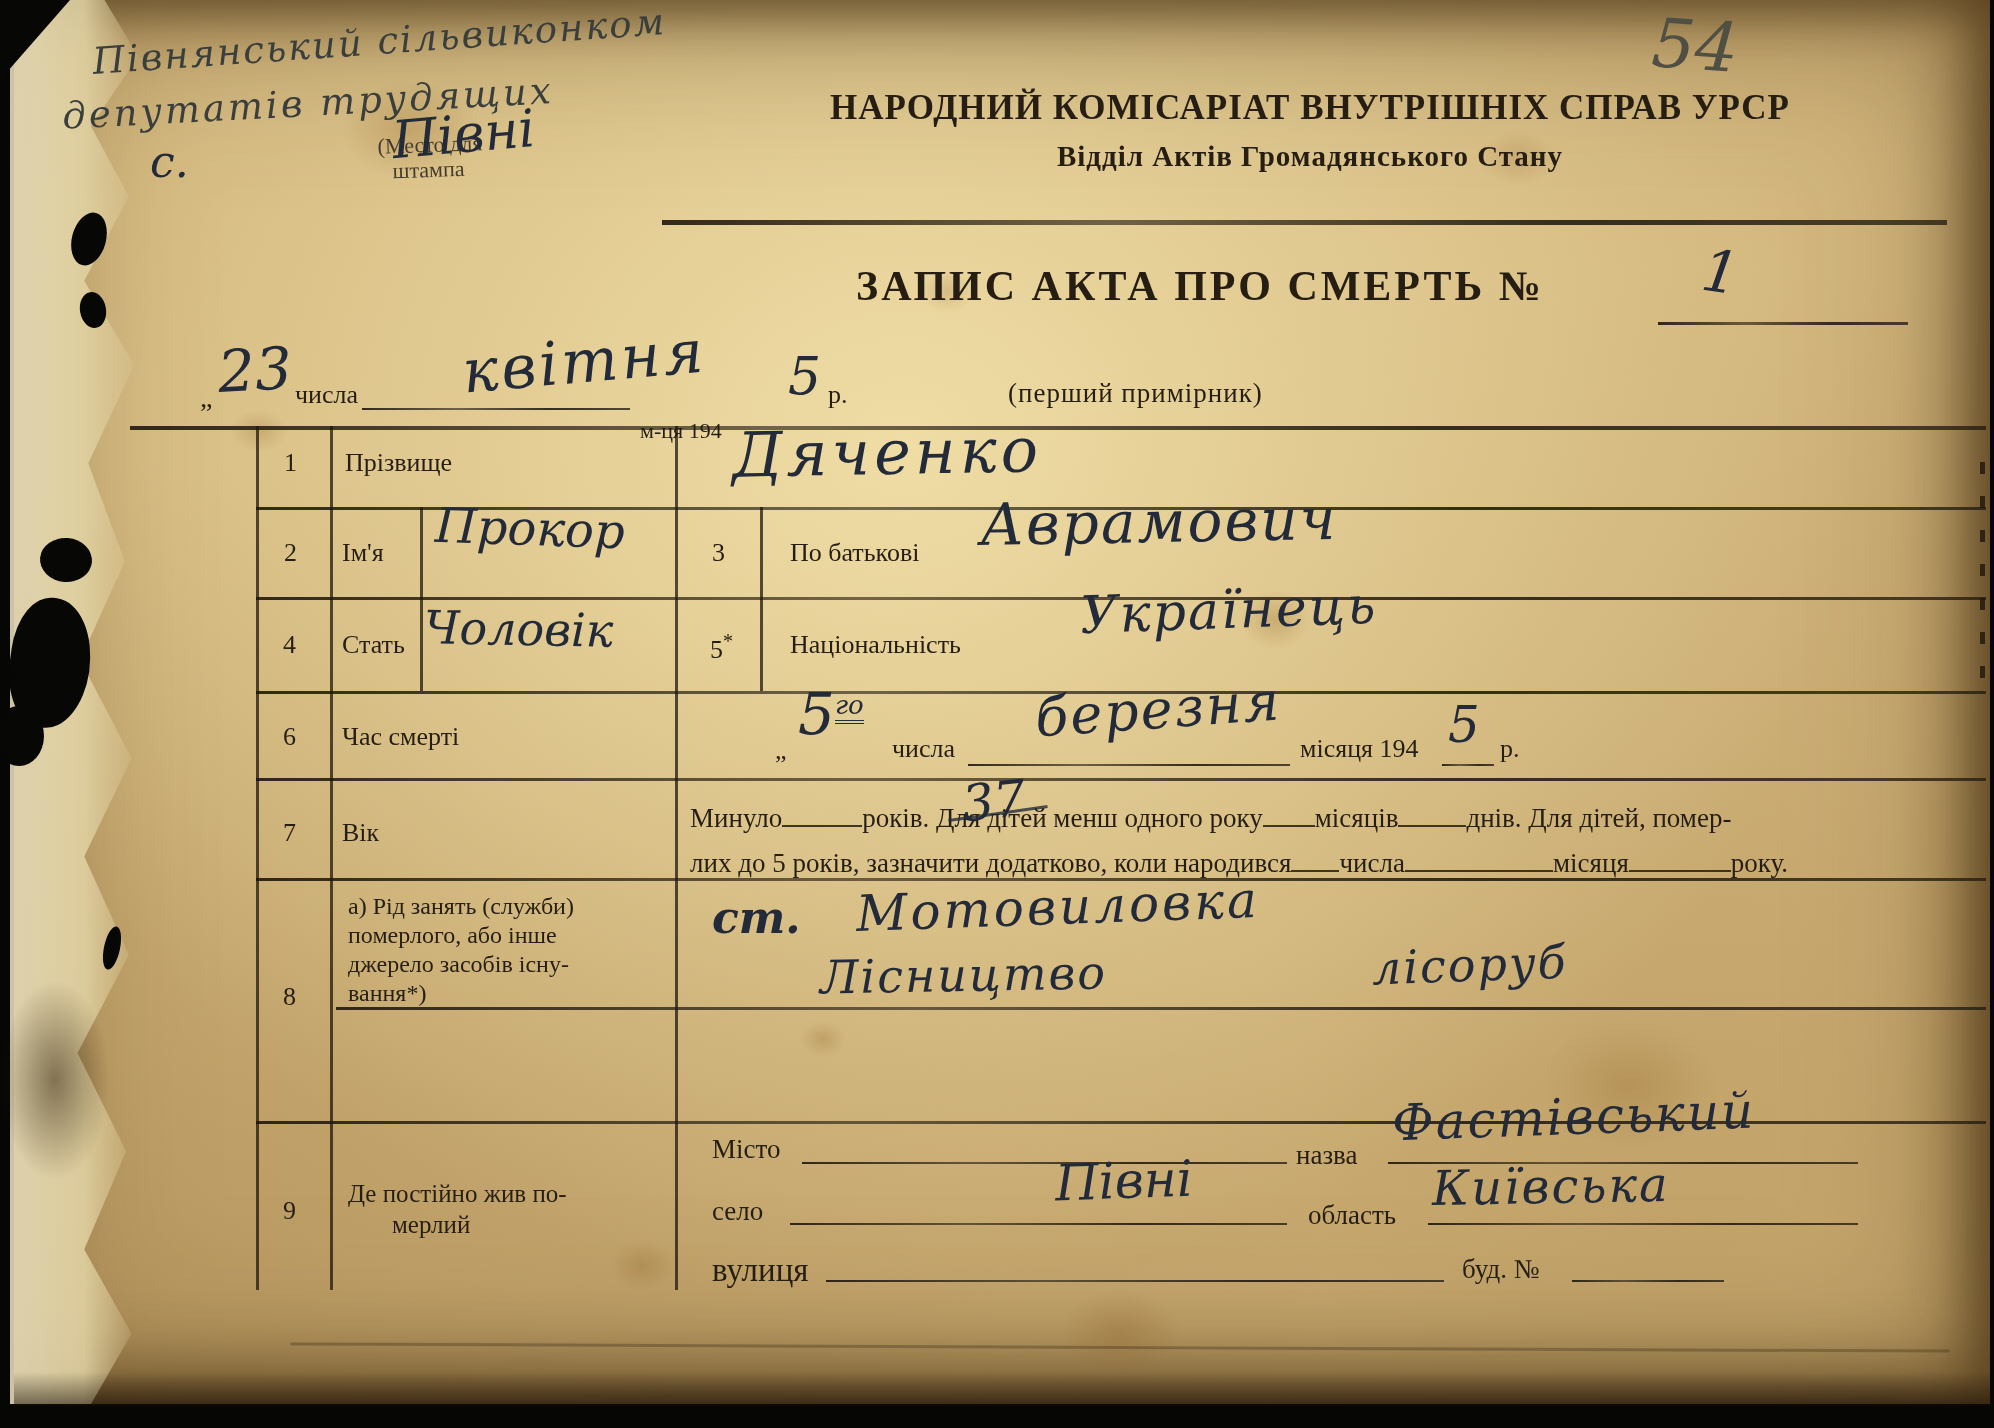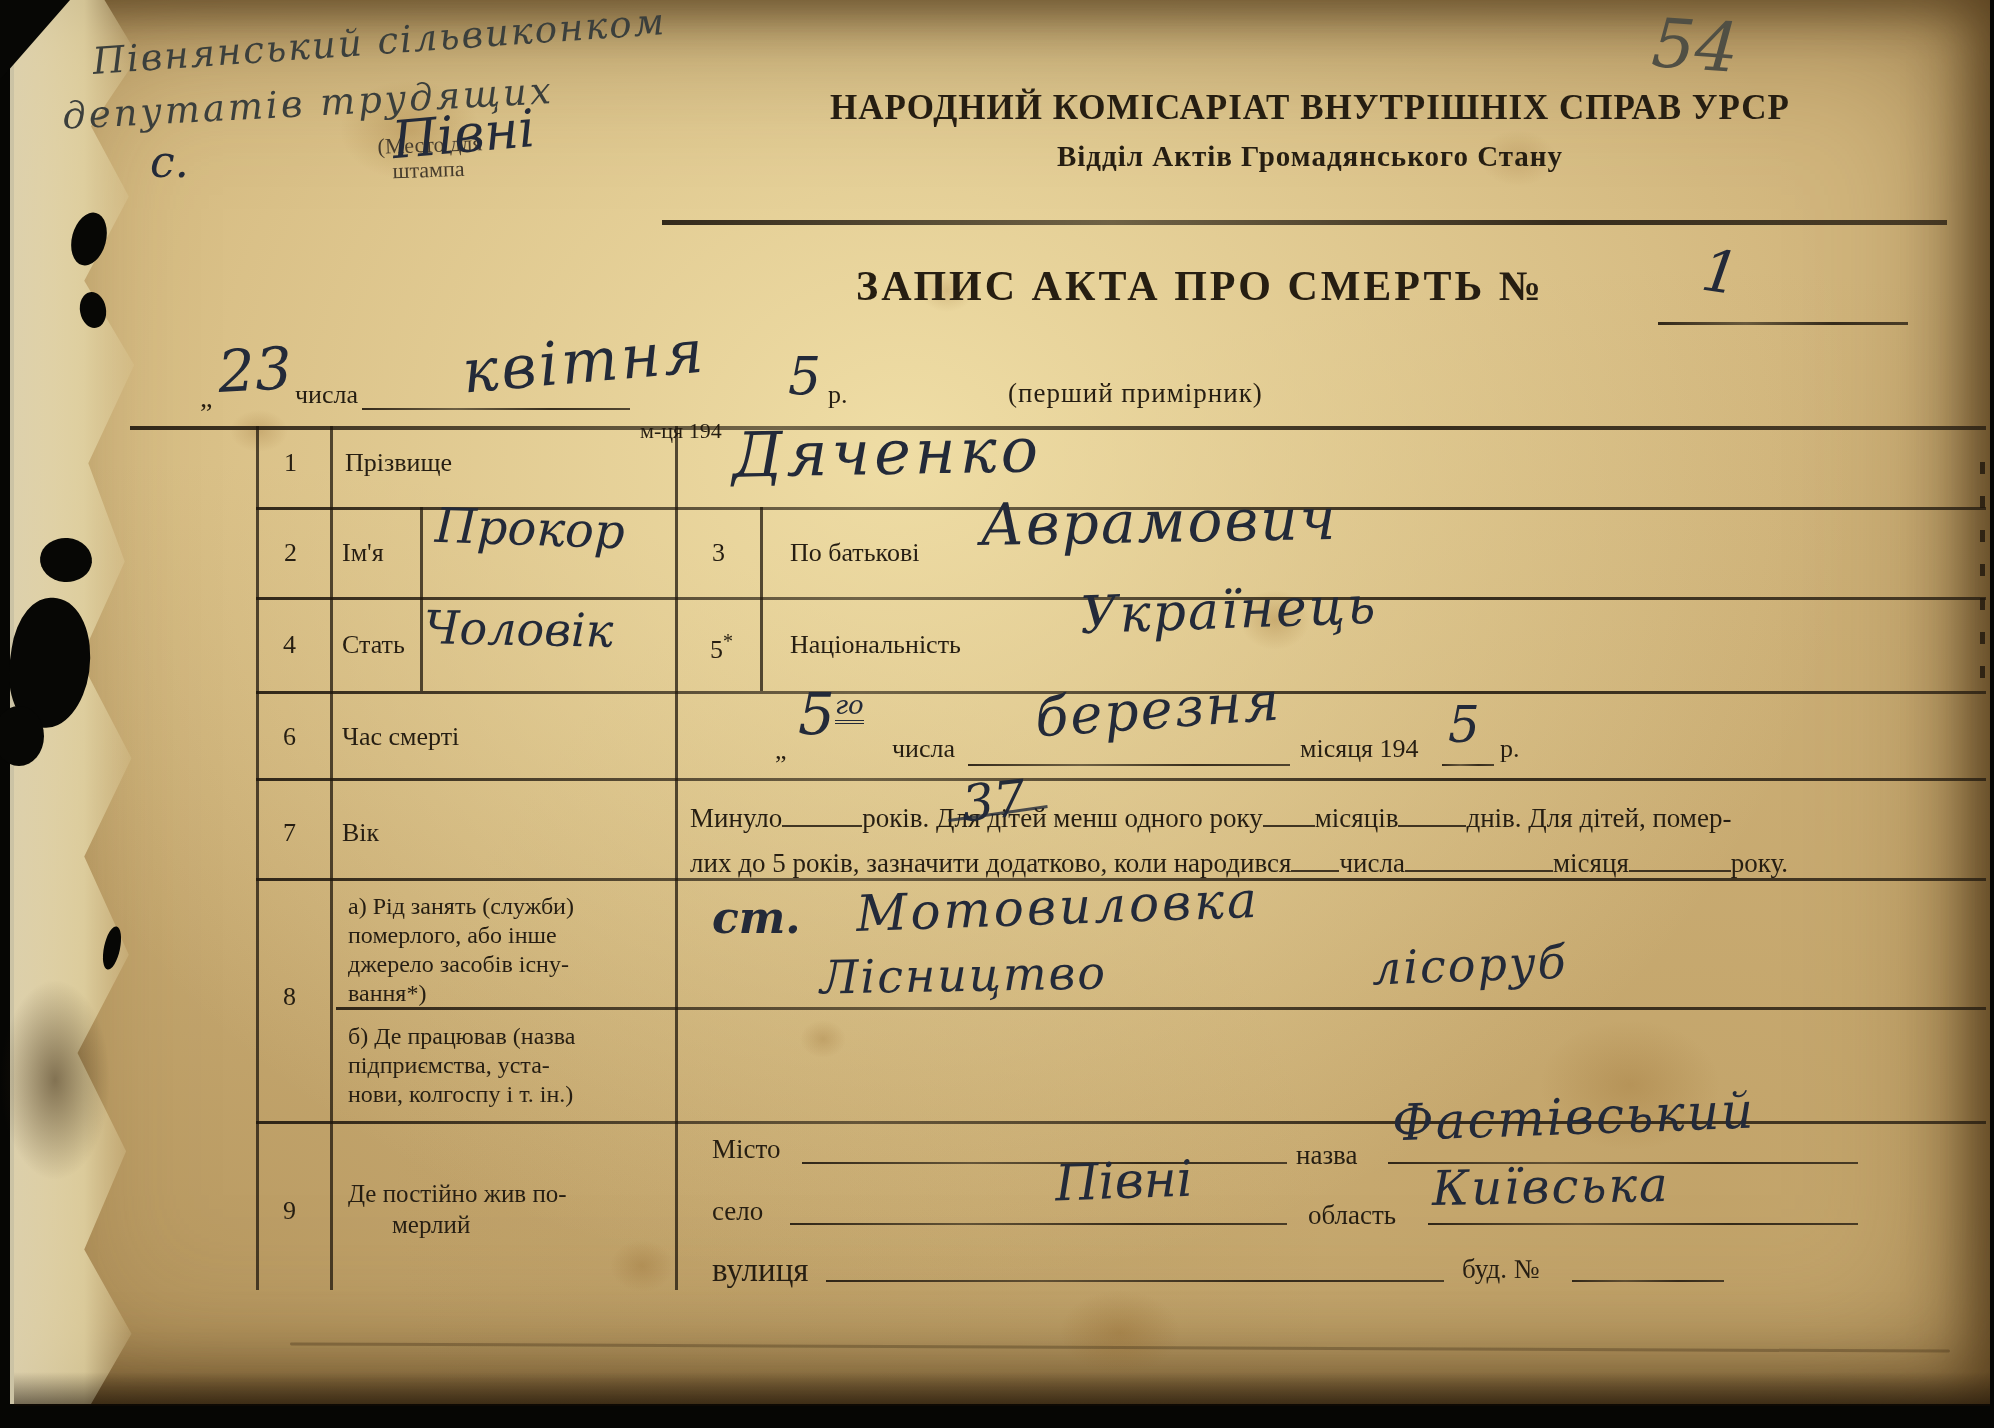--- a/index.html
+++ b/index.html
@@ -154,25 +154,20 @@
   <div class="abs printed" style="left:348px;top:892px;font-size:24px;line-height:29px;width:330px;">
     <div>а) Рід занять (служби)</div>
     <div>померлого, або інше</div>
     <div>джерело засобів існу-</div>
     <div>вання*)</div>
   </div>
   <div class="abs hw" style="left:712px;top:892px;font-size:44px;font-weight:bold;">ст.</div>
   <div class="abs hw" style="left:856px;top:878px;font-size:50px;letter-spacing:3px;transform:rotate(-2deg);">Мотовиловка</div>
   <div class="abs hw" style="left:820px;top:948px;font-size:46px;letter-spacing:2px;transform:rotate(-1deg);">Лісництво</div>
   <div class="abs hw" style="left:1372px;top:938px;font-size:46px;letter-spacing:2px;transform:rotate(-2deg);">лісоруб</div>
-  <div class="abs printed" style="left:348px;top:1022px;font-size:24px;line-height:29px;width:330px;">
-    <div>б) Де працював (назва</div>
-    <div>підприємства, уста-</div>
-    <div>нови, колгоспу і т. ін.)</div>
-  </div>
 
   <div class="abs printed" style="left:283px;top:1196px;font-size:26px;">9</div>
   <div class="abs printed" style="left:348px;top:1178px;font-size:25px;line-height:31px;width:330px;">
     <div>Де постійно жив по-</div>
     <div style="padding-left:44px;">мерлий</div>
   </div>
 
   <div class="abs printed" style="left:712px;top:1134px;font-size:27px;">Місто</div>
   <div class="hline" style="left:802px;top:1162px;width:485px;height:2px;"></div>
   <div class="abs printed" style="left:1296px;top:1140px;font-size:27px;">назва</div>

